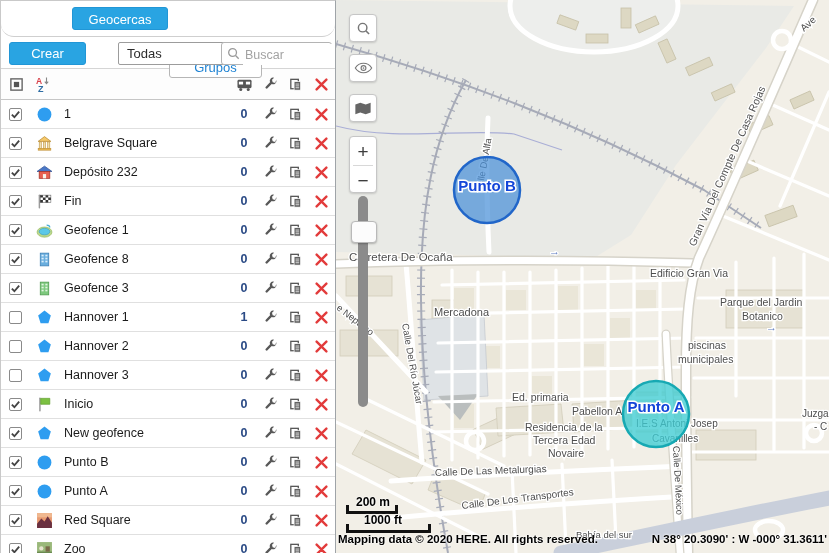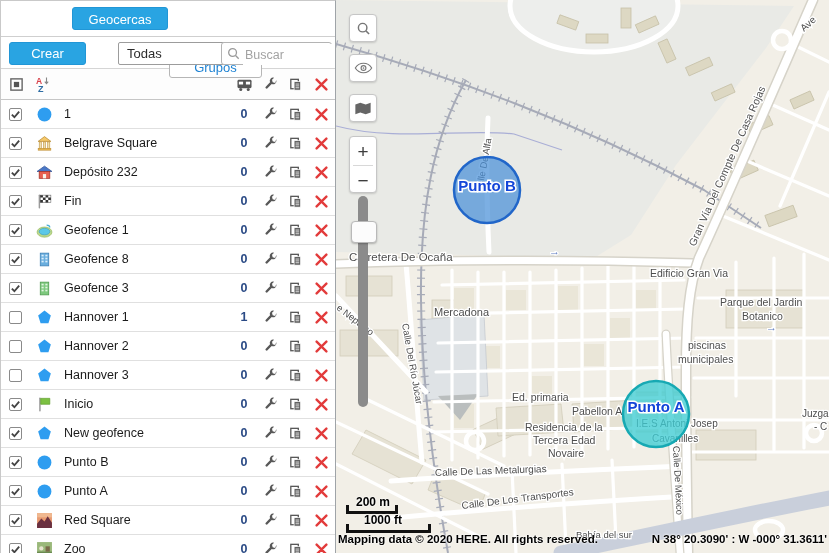--- a/index.html
+++ b/index.html
@@ -1,19 +1,19 @@
 <!DOCTYPE html>
 <html><head>
 <meta charset="utf-8">
 <style>
   html,body{margin:0;padding:0;background:#fff;}
   .app{position:relative;width:829px;height:553px;overflow:hidden;font-family:"Liberation Sans",sans-serif;background:#fff;}
   
   .sidebar{position:absolute;left:0;top:0;width:336px;height:553px;background:#fff;border-right:1px solid #9fa4a8;box-sizing:border-box;border-top:1px solid #c9c9c9;border-left:1px solid #c9c9c9;}
-  .tabbar{position:relative;height:35px;border-bottom:1px solid #cfcfcf;}
+  .tabbar{position:relative;height:35px;border-bottom:1px solid #cfcfcf;border-radius:13px;}
   .tab{position:absolute;top:6px;height:23px;line-height:23px;text-align:center;font-size:13px;border-radius:3px;box-sizing:border-box;cursor:pointer;}
   .tab.active{left:71px;width:96px;background:#29a4e2;border:1px solid #2196d6;color:#fff;}
   .tab.inactive{left:168px;width:93px;background:#fff;border:1px solid #b6b6b6;color:#1f83d3;margin-top:48px;}
   .controls{position:relative;height:31px;}
   .btn-create{position:absolute;left:8px;top:5px;width:77px;height:23px;background:#29a4e2;border:1px solid #2196d6;border-radius:3px;color:#fff;font-size:13px;line-height:21px;text-align:center;box-sizing:border-box;cursor:pointer;}
   .dd{position:absolute;left:93px;top:5px;width:119px;height:23px;background:#fff;border:1px solid #9c9c9c;border-radius:2px;box-sizing:border-box;font-size:13px;color:#2c2c2c;line-height:21px;padding-left:8px;cursor:pointer;margin-left:24px;}
   .dd-caret{position:absolute;right:7px;top:9px;width:0;height:0;border-left:4.5px solid transparent;border-right:4.5px solid transparent;border-top:5.5px solid #444;}
   .search{position:absolute;left:220px;top:5px;width:111px;height:23px;border:1px solid #b4b4b4;border-radius:3px;box-sizing:border-box;background:#fff;}
   .search svg{position:absolute;left:5px;top:4px;}
   .search input{position:absolute;left:21px;top:1px;width:85px;height:19px;border:none;outline:none;font-size:12.5px;font-family:"Liberation Sans",sans-serif;color:#333;}

